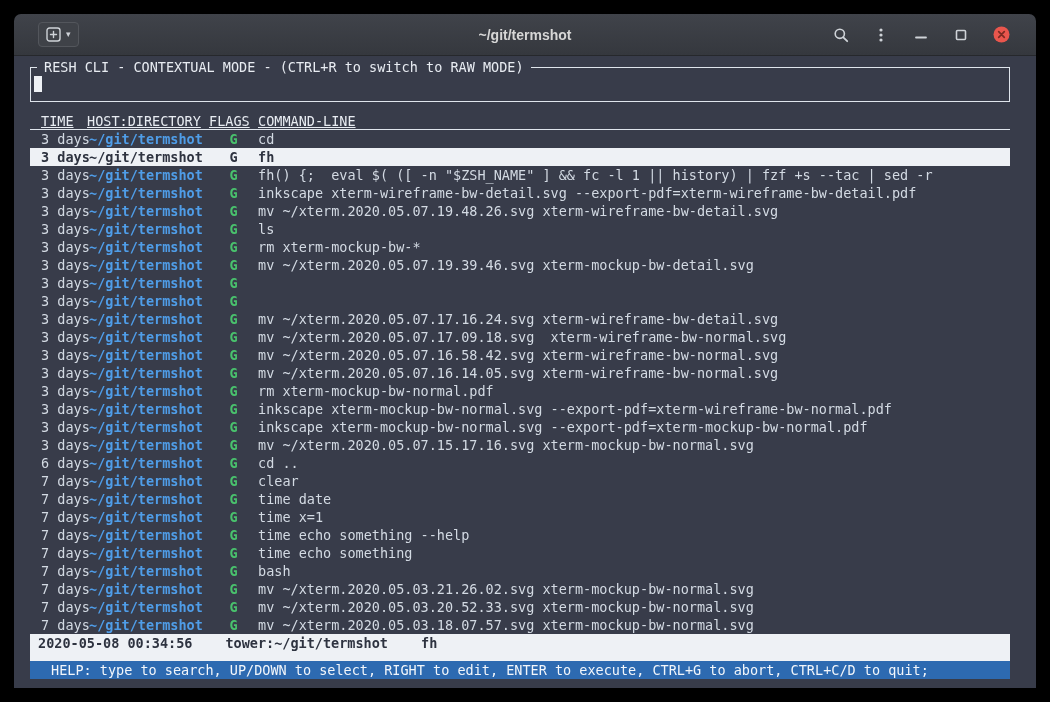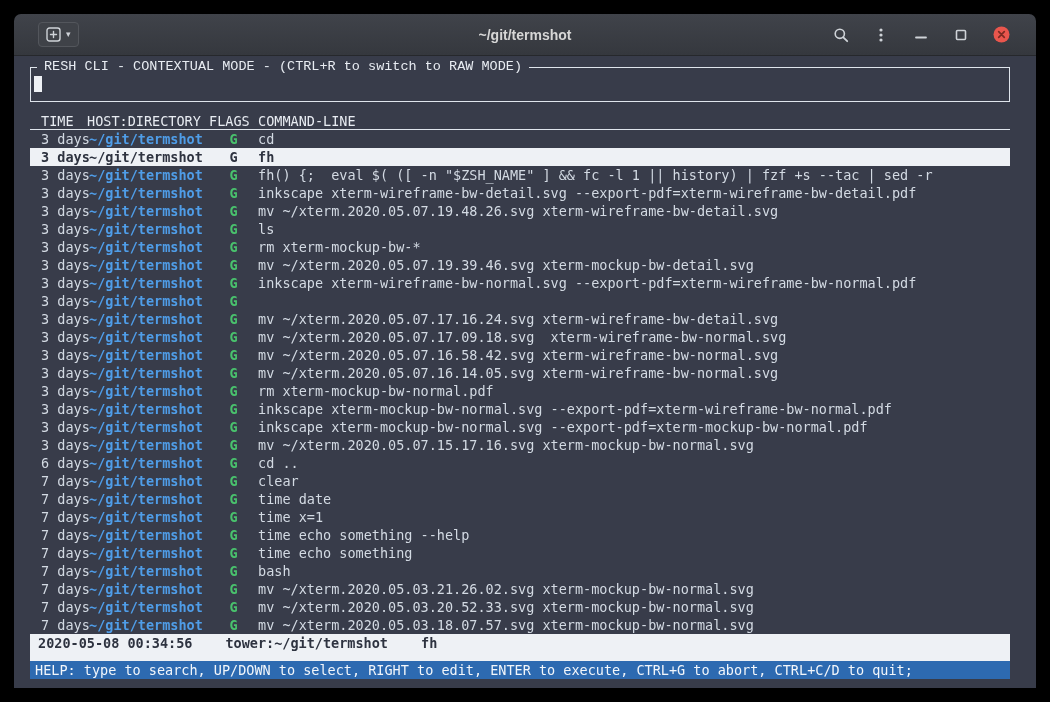--- a/index.html
+++ b/index.html
@@ -26,43 +26,43 @@
   
   .terminal{flex:1;background:var(--terminal_bg,#383c4a);color:var(--terminal_fg,#d3dae3);
             font-size:13.5px;line-height:18px;padding:2px 0 0 16px;box-sizing:border-box;
             position:relative;overflow:hidden;}
   .content{width:980px;}
 
   
   .resh-box{position:relative;width:980px;height:35px;margin-top:9px;box-sizing:border-box;
             border:1px solid #dfe5ec;}
   .resh-box-label{position:absolute;top:-10px;left:6px;height:18px;line-height:18px;
-            background:var(--terminal_bg,#383c4a);padding:0 7px;color:#e8ecf2;white-space:pre;font-family:Liberation Mono, monospace;}
+            background:var(--terminal_bg,#383c4a);padding:0 7px;color:#e8ecf2;white-space:pre;}
   .cursor{position:absolute;left:3px;top:8px;width:8px;height:16px;background:#eef1f5;}
 
   
   .grid{display:grid;grid-template-columns:57px 122px 49px 1fr;height:18px;line-height:18px;
         overflow:hidden;box-sizing:border-box;}
-  .header-row{margin-top:10px;border-bottom:1px solid #dfe5ec;color:#e8ecf2;}
+  .header-row{margin-top:10px;border-bottom:1px solid #dfe5ec;color:#e8ecf2;text-decoration:underline;}
   .header-row .h-time{padding-left:11px;}
   .cell-time{padding-left:3px;white-space:pre;color:var(--terminal_fg,#d3dae3);margin-left:8px;}
   .cell-host{padding-left:2px;white-space:pre;color:var(--path_blue,#4f9de8);font-weight:bold;}
   .cell-flags{text-align:center;white-space:pre;color:var(--flag_green,#49c26d);font-weight:bold;}
   .cell-cmd{white-space:pre;color:var(--terminal_fg,#d3dae3);}
   .row.selected{background:var(--selection_bg,#eef1f5);font-weight:bold;}
   .row.selected .cell-time,.row.selected .cell-host,
   .row.selected .cell-flags,.row.selected .cell-cmd{color:var(--selection_fg,#2e3340);}
 
   
   .status{width:980px;height:27px;line-height:18px;background:var(--selection_bg,#eef1f5);
           color:var(--selection_fg,#2e3340);font-weight:bold;white-space:pre;padding-left:8px;
           box-sizing:border-box;overflow:hidden;}
   .status .gap{margin-left:33px;}
   .help{width:980px;height:18px;line-height:18px;background:var(--help_bg,#2d6ab1);
-        color:var(--help_fg,#f2f6fb);white-space:pre;padding-left:5px;box-sizing:border-box;
+        color:var(--help_fg,#f2f6fb);white-space:pre;padding-left:21px;box-sizing:border-box;
         overflow:hidden;}
 </style>
 </head>
 <body>
 
 <div class="screen">
   <div class="window">
 
     <div class="titlebar">
       <button class="newtab">
@@ -181,21 +181,20 @@
             <div class="grid row">
               <span class="cell-time">3 days</span>
               <span class="cell-host">~/git/termshot</span>
               <span class="cell-flags">G</span>
               <span class="cell-cmd">mv ~/xterm.2020.05.07.19.39.46.svg xterm-mockup-bw-detail.svg</span>
             </div>
             <div class="grid row">
               <span class="cell-time">3 days</span>
               <span class="cell-host">~/git/termshot</span>
               <span class="cell-flags">G</span>
-              <span class="cell-cmd">inkscape xterm-wireframe-bw-normal.svg --export-pdf=xterm-wireframe-bw-normal.pdf</span>
             </div>
             <div class="grid row">
               <span class="cell-time">3 days</span>
               <span class="cell-host">~/git/termshot</span>
               <span class="cell-flags">G</span>
             </div>
             <div class="grid row">
               <span class="cell-time">3 days</span>
               <span class="cell-host">~/git/termshot</span>
               <span class="cell-flags">G</span>

